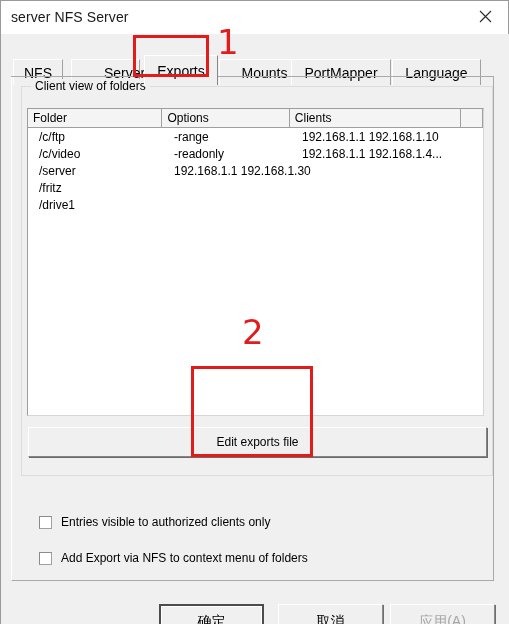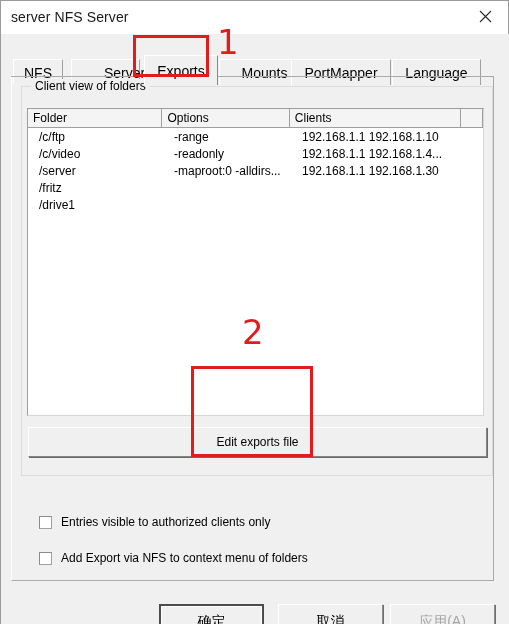--- a/index.html
+++ b/index.html
@@ -362,21 +362,20 @@
         </div>
 
         <div class="list-row">
           <div class="cell col-folder">/c/video</div>
           <div class="cell col-options">-readonly</div>
           <div class="cell col-clients">192.168.1.1 192.168.1.4...</div>
         </div>
 
         <div class="list-row">
           <div class="cell col-folder">/server</div>
-          <div class="cell col-options">-maproot:0 -alldirs...</div>
           <div class="cell col-clients">192.168.1.1 192.168.1.30</div>
         </div>
 
         <div class="list-row">
           <div class="cell col-folder">/fritz</div>
           <div class="cell col-options"></div>
           <div class="cell col-clients"></div>
         </div>
 
         <div class="list-row">

